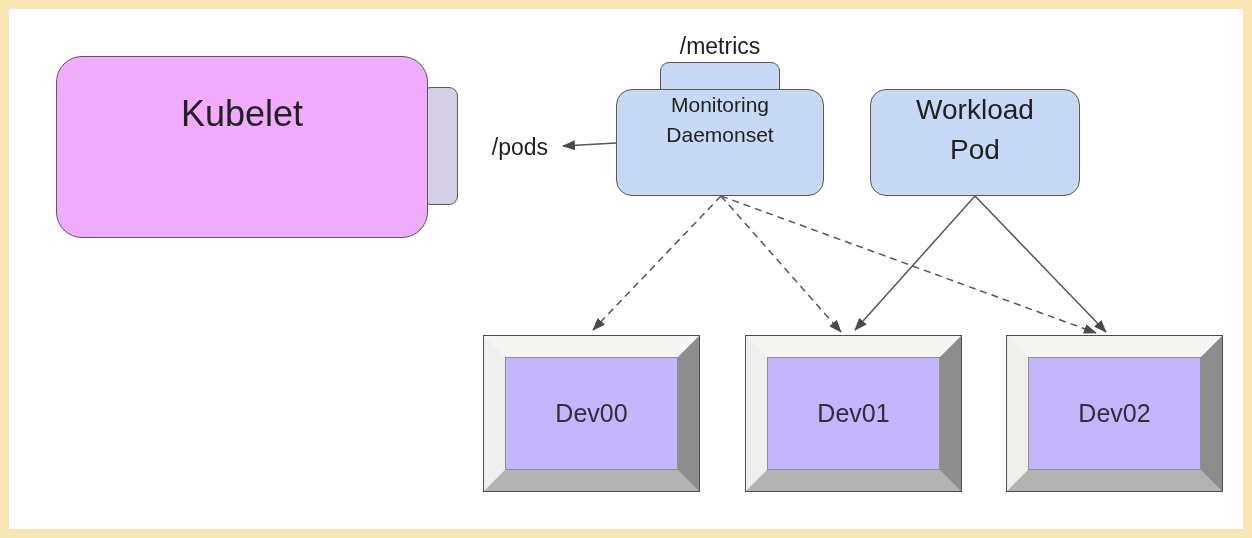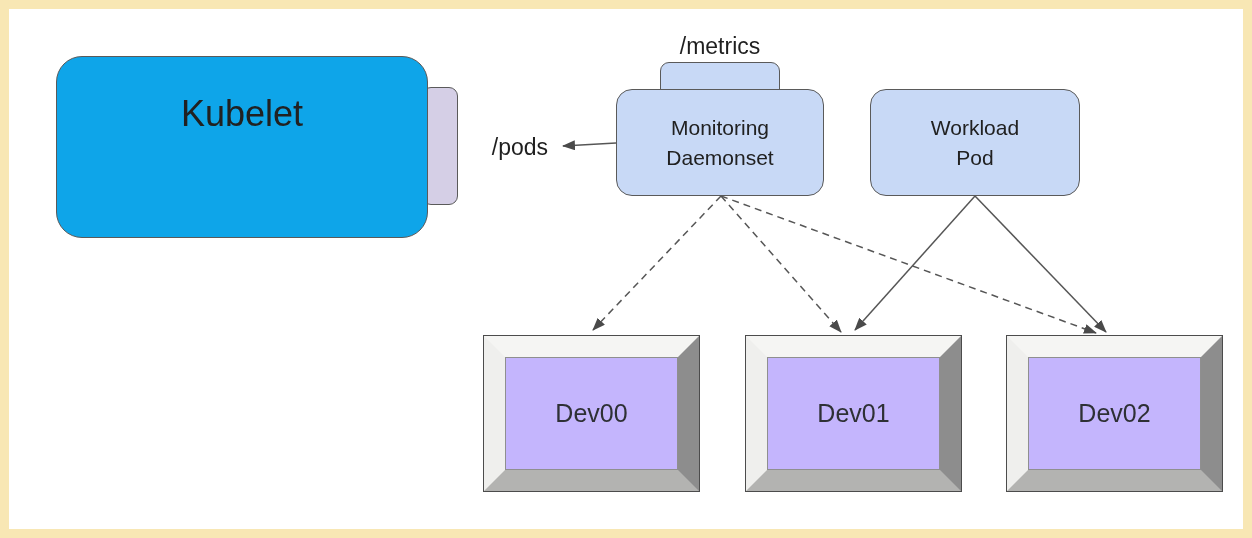--- a/index.html
+++ b/index.html
@@ -10,36 +10,36 @@
   .frame{
     position:absolute;inset:0;border:9px solid #f8e7b4;z-index:20;pointer-events:none;
   }
   .edges{position:absolute;left:0;top:0;z-index:1;}
   .node{position:absolute;box-sizing:border-box;}
   .tab{
     background:#d5cfe6;border:1.6px solid #5a5a5a;border-radius:9px;z-index:0;
   }
   .tab.blue{background:#c8d9f6;}
   .rounded{
-    border:1.6px solid #5a5a5a;z-index:2;display:flex;align-items:center;justify-content:center;
+    border:1.6px solid #5a5a5a;z-index:2;display:flex;align-items:flex-start;justify-content:center;
     color:#212121;text-align:center;
   }
   .kubelet{
-    left:56px;top:56px;width:372px;height:182px;border-radius:26px;background:#0ea5e9;
+    left:56px;top:56px;width:372px;height:182px;border-radius:26px;background:#f0abfc;
     align-items:flex-start;font-size:36px;padding-top:36px;
   }
   .kubelet-tab{left:422px;top:87px;width:36px;height:118px;}
   .monitoring{
     left:616px;top:89px;width:208px;height:107px;border-radius:16px;background:#c8d9f6;
     font-size:21px;line-height:1.42;
   }
   .monitoring .wrap{width:150px;}
   .workload{
     left:870px;top:89px;width:210px;height:107px;border-radius:16px;background:#c8d9f6;
-    font-size:21px;line-height:1.42;
+    font-size:28px;line-height:1.42;
   }
   .workload .wrap{width:120px;}
   .metrics-tab{left:660px;top:62px;width:120px;height:44px;}
   .endpoint-label{
     position:absolute;z-index:3;font-size:23px;color:#1f1f1f;text-align:center;
   }
   .lbl-metrics{left:640px;top:33px;width:160px;}
   .lbl-pods{left:482px;top:134px;width:76px;}
   .bevel{
     position:absolute;top:336px;width:215px;height:155px;box-sizing:border-box;z-index:2;

